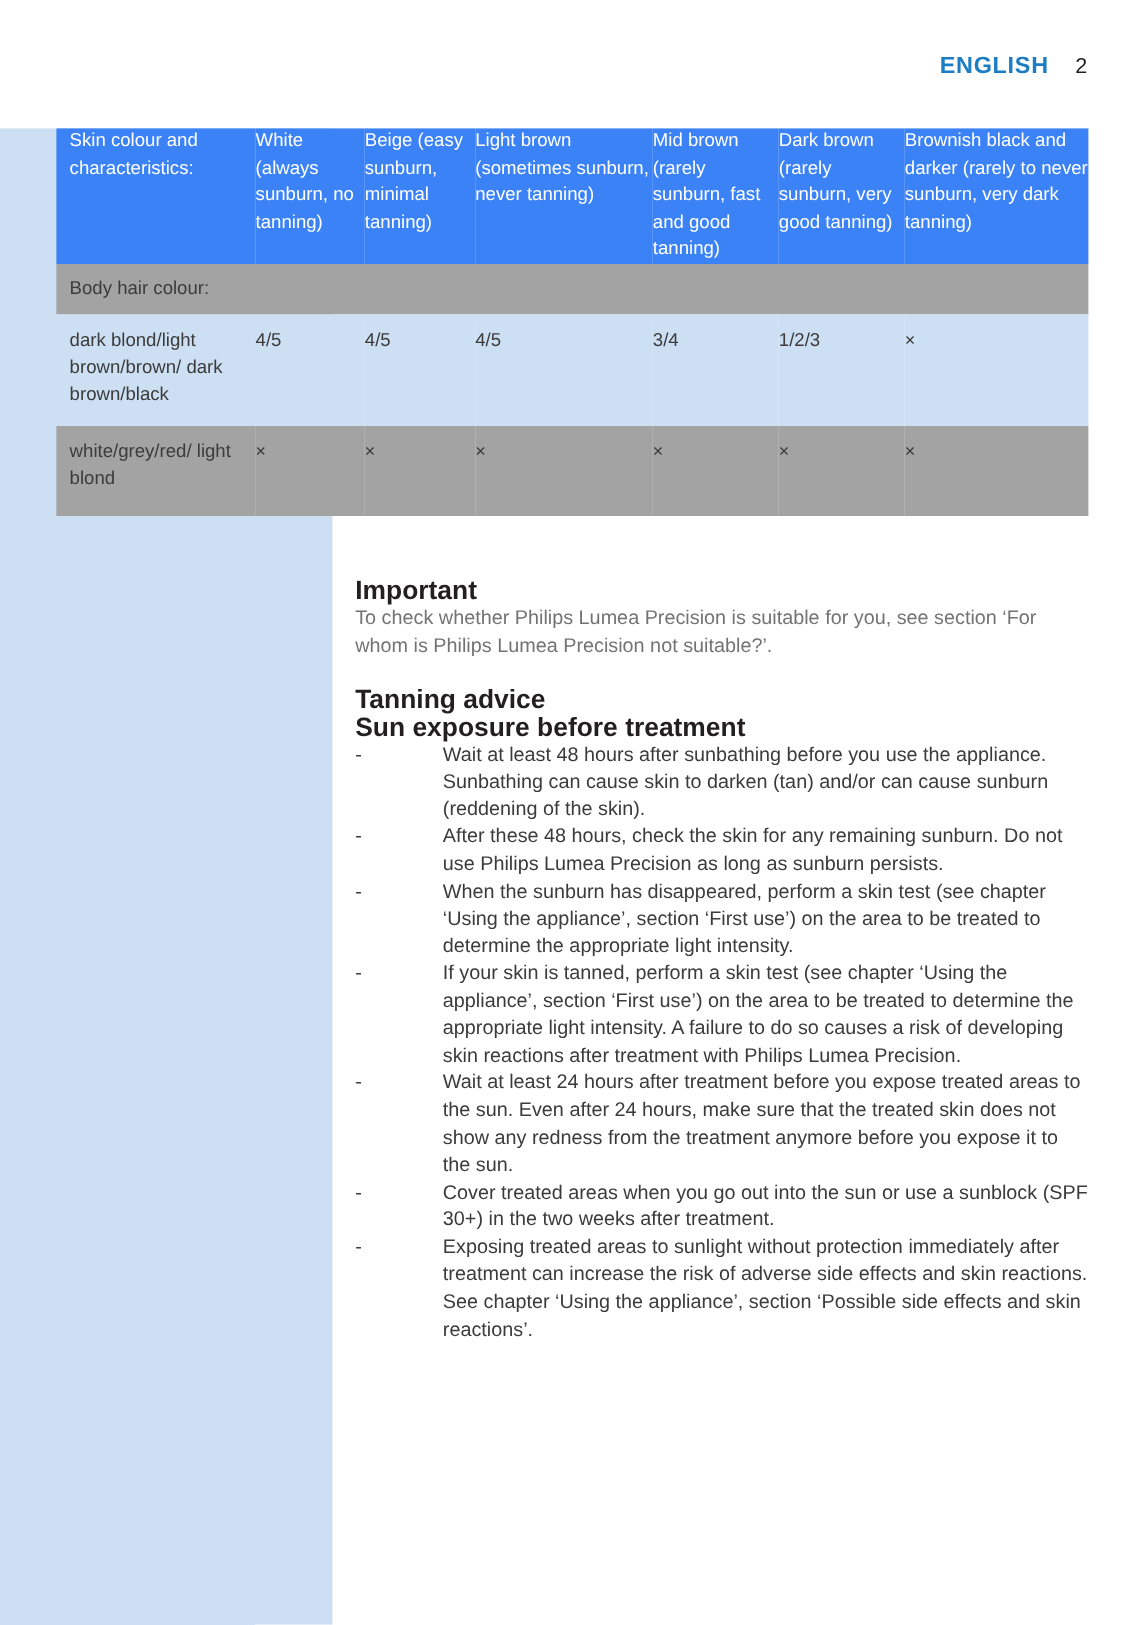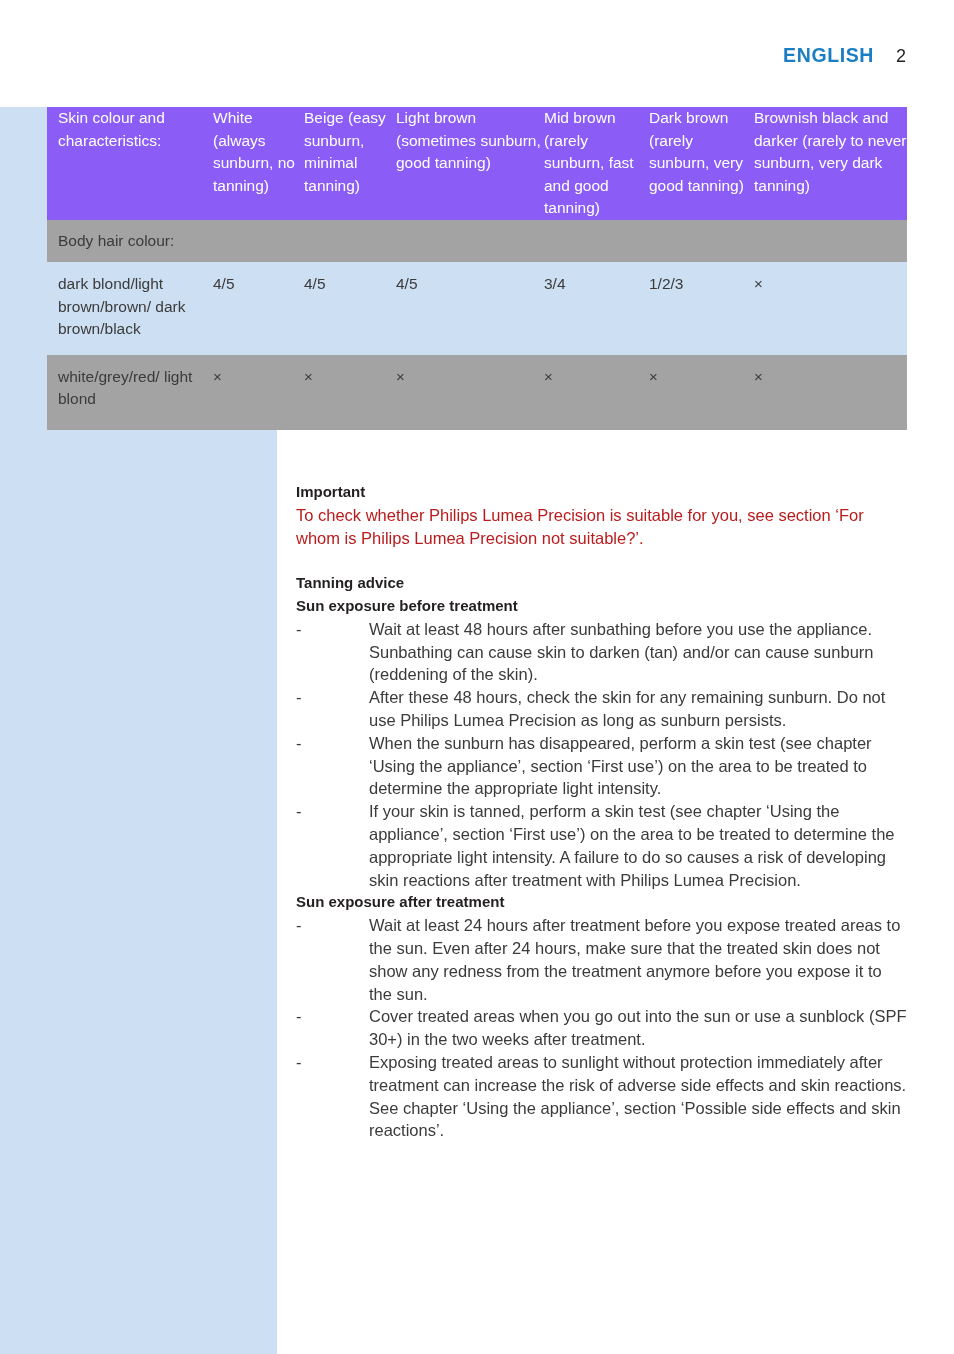--- a/index.html
+++ b/index.html
@@ -73,21 +73,21 @@
   
   .col-label   { width: 166px; }
   .col-white   { width: 91px; }
   .col-beige   { width: 92px; }
   .col-lbrown  { width: 148px; }
   .col-mid     { width: 105px; }
   .col-dark    { width: 105px; }
   .col-brownish{ width: 153px; }
 
   
-  thead tr { background: #8b5cf6; }
+  thead tr { background: #3b82f6; }
   thead th {
     color: #ffffff;
     font-size: 15.5px;
     line-height: 22.5px;
     padding: 17px 10px 22px 10px;
   }
   thead th:first-child { padding-left: 11px; }
 
   
   tbody td {
@@ -111,30 +111,30 @@
   .content {
     position: absolute;
     left: 296px;
     top: 481px;
     width: 612px;
     z-index: 4;
     color: #3b3b3b;
   }
 
   .content h3 {
-    font-size: 15px;
+    font-size: 22px;
     line-height: 22.8px;
     font-weight: bold;
     color: #231f20;
   }
 
   .content p {
     font-size: 16.5px;
     line-height: 22.8px;
-    color: #b91c1c;
+    color: #737373;
   }
 
   .para-gap { height: 22.8px; }
 
   .bullet-list { list-style: none; }
   .bullet-list li {
     display: flex;
     font-size: 16.5px;
     line-height: 22.8px;
     color: #3b3b3b;
@@ -165,21 +165,21 @@
       <col class="col-lbrown">
       <col class="col-mid">
       <col class="col-dark">
       <col class="col-brownish">
     </colgroup>
     <thead>
       <tr>
         <th>Skin colour and characteristics:</th>
         <th>White (always sunburn, no tanning)</th>
         <th>Beige (easy sunburn, minimal tanning)</th>
-        <th>Light brown (sometimes sunburn, good tanning)</th>
+        <th>Light brown (sometimes sunburn, never tanning)</th>
         <th>Mid brown (rarely sunburn, fast and good tanning)</th>
         <th>Dark brown (rarely sunburn, very good tanning)</th>
         <th>Brownish black and darker (rarely to never sunburn, very dark tanning)</th>
       </tr>
     </thead>
     <tbody>
       <tr class="row-plain row-hairlabel">
         <td colspan="7">Body hair colour:</td>
       </tr>
       <tr class="row-shade row-blond">
@@ -223,21 +223,20 @@
       <li>
         <span class="bullet-marker">-</span>
         <span class="bullet-text">When the sunburn has disappeared, perform a skin test (see chapter ‘Using the appliance’, section ‘First use’) on the area to be treated to determine the appropriate light intensity.</span>
       </li>
       <li>
         <span class="bullet-marker">-</span>
         <span class="bullet-text">If your skin is tanned, perform a skin test (see chapter ‘Using the appliance’, section ‘First use’) on the area to be treated to determine the appropriate light intensity. A failure to do so causes a risk of developing skin reactions after treatment with Philips Lumea Precision.</span>
       </li>
     </ul>
 
-    <h3>Sun exposure after treatment</h3>
     <ul class="bullet-list">
       <li>
         <span class="bullet-marker">-</span>
         <span class="bullet-text">Wait at least 24 hours after treatment before you expose treated areas to the sun. Even after 24 hours, make sure that the treated skin does not show any redness from the treatment anymore before you expose it to the sun.</span>
       </li>
       <li>
         <span class="bullet-marker">-</span>
         <span class="bullet-text">Cover treated areas when you go out into the sun or use a sunblock (SPF 30+) in the two weeks after treatment.</span>
       </li>
       <li>

